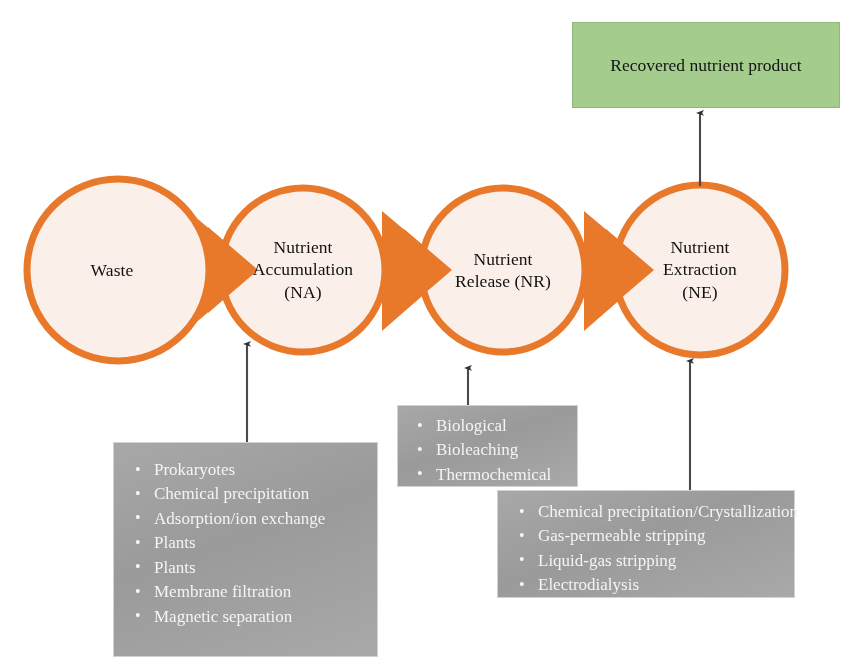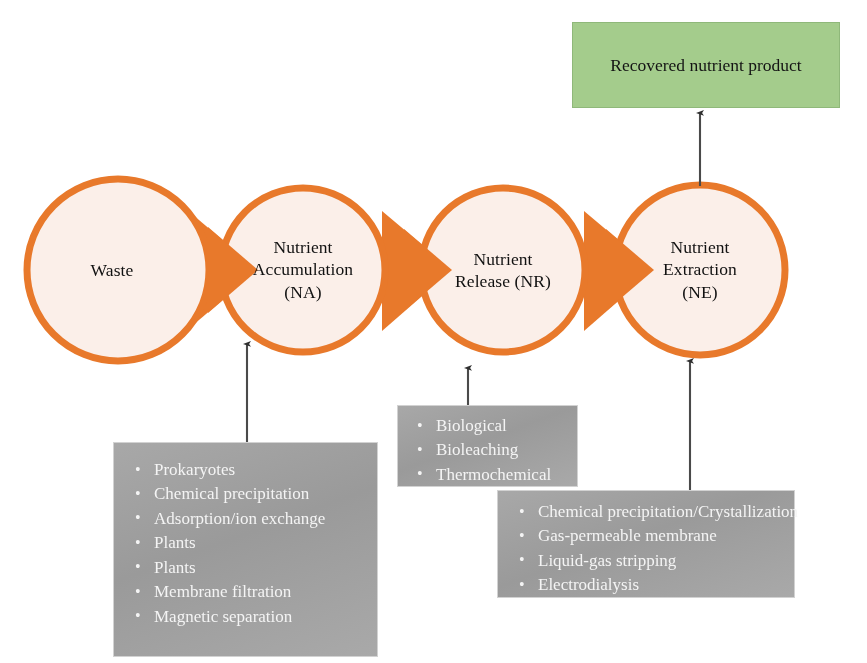--- a/index.html
+++ b/index.html
@@ -168,19 +168,19 @@
     <ul>
       <li>Biological</li>
       <li>Bioleaching</li>
       <li>Thermochemical</li>
     </ul>
   </div>
 
   <div class="tech-box pad-c" style="left:478px; top:490px; width:298px; height:108px;margin-left:19px;">
     <ul>
       <li>Chemical precipitation/Crystallization</li>
-      <li>Gas-permeable membrane</li>
+      <li>Gas-permeable stripping</li>
       <li>Liquid-gas stripping</li>
       <li>Electrodialysis</li>
     </ul>
   </div>
 
 </div>
 
 </body></html>

